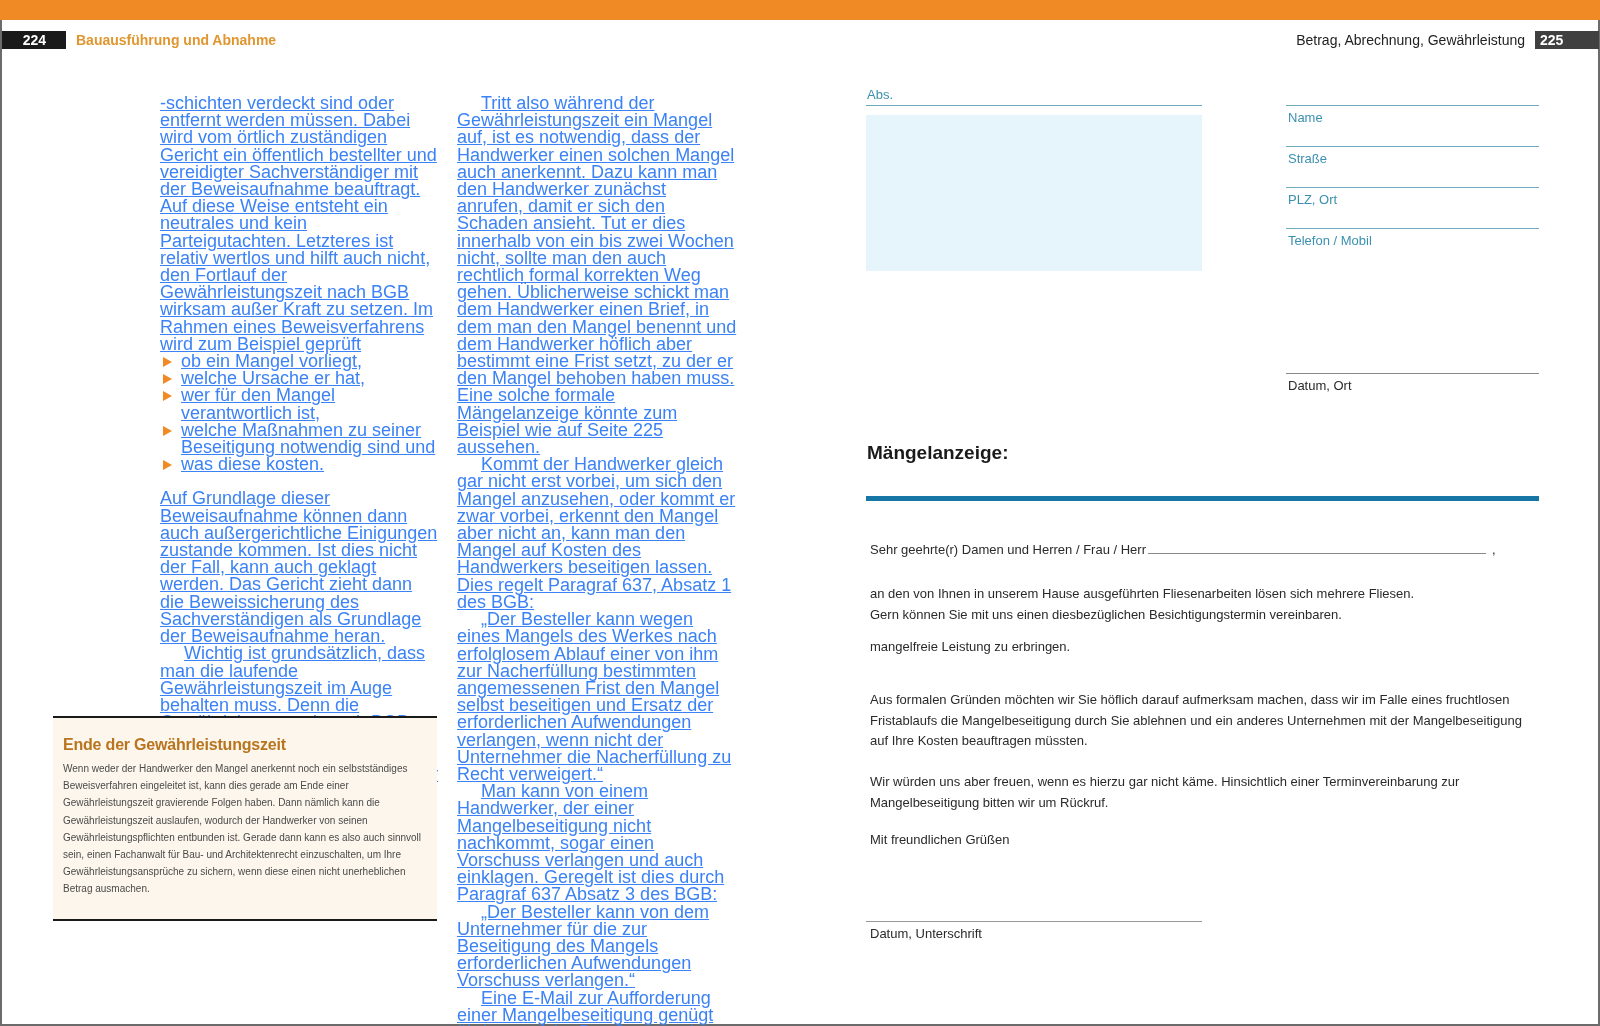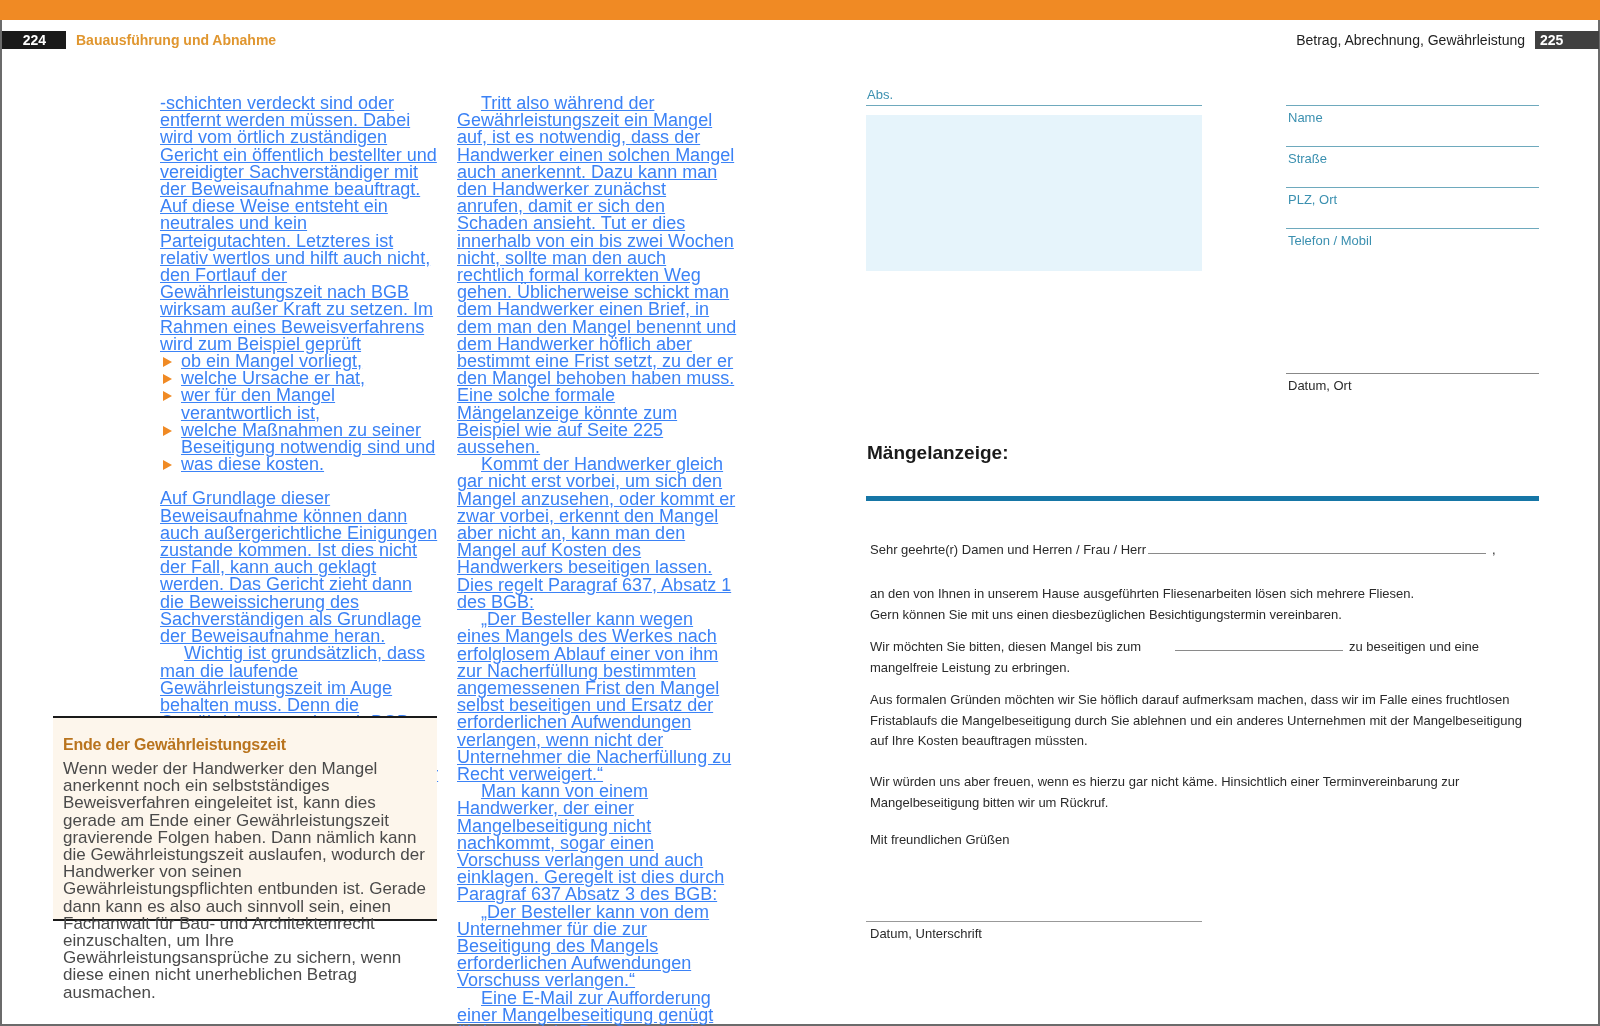--- a/index.html
+++ b/index.html
@@ -15,21 +15,21 @@
   .col { position: absolute; font-size: 18px; line-height: 17.2px; color: #3b82f6; text-decoration: underline; }
   .col p { margin: 0; }
   .col p.indent { text-indent: 24px; }
   .col p.gap { margin-top: 17px; }
   .bullets { list-style: none; }
   .bullets li { position: relative; padding-left: 21px; }
   .bullets li .tri { position: absolute; left: 3px; top: 4px; width: 0; height: 0; border-top: 5px solid transparent; border-bottom: 5px solid transparent; border-left: 9px solid #f08a24; }
 
   .box { position: absolute; left: 53px; top: 716px; width: 384px; height: 205px; background: #fdf6ec; border-top: 2px solid #1a1a1a; border-bottom: 2px solid #1a1a1a; padding: 18px 10px 16px 10px; }
   .box h3 { font-size: 16px; font-weight: bold; color: #b9741e; margin-bottom: 6px; letter-spacing: -0.2px; }
-  .box .body { font-size: 17px; line-height: 17.2px; color: #4a4a4a; }
+  .box .body { font-size: 10px; line-height: 17.2px; color: #4a4a4a; }
 
   
   .abs-label { position: absolute; left: 867px; top: 87px; font-size: 13px; color: #3b90b0; }
   .abs-line { position: absolute; left: 866px; top: 105px; width: 336px; height: 1px; background: #6ea9bd; }
   .abs-box { position: absolute; left: 866px; top: 115px; width: 336px; height: 156px; background: #e6f4fb; }
 
   .sender { position: absolute; left: 1286px; top: 105px; width: 253px; }
   .sender .field { height: 41px; border-top: 1px solid #6ea9bd; padding: 4px 0 0 2px; font-size: 13px; color: #3b90b0; }
   .datum-ort-line { position: absolute; left: 1286px; top: 373px; width: 253px; height: 1px; background: #888; }
   .datum-ort { position: absolute; left: 1288px; top: 378px; font-size: 13px; color: #2a2a2a; }
@@ -100,21 +100,20 @@
 <div class="letter" style="top:540px;">
   <span>Sehr geehrte(r) Damen und Herren / Frau / Herr</span><span class="fill-line" style="width:338px; margin-left:2px;"></span><span style="margin-left:6px;">,</span>
 </div>
 
 <div class="letter" style="top:584px;">
   <div>an den von Ihnen in unserem Hause ausgeführten Fliesenarbeiten lösen sich mehrere Fliesen.</div>
   <div>Gern können Sie mit uns einen diesbezüglichen Besichtigungstermin vereinbaren.</div>
 </div>
 
 <div class="letter" style="top:637px;">
-  <div><span>Wir möchten Sie bitten, diesen Mangel bis zum</span><span class="fill-line" style="width:168px; margin-left:34px; margin-right:6px;"></span><span>zu beseitigen und eine</span></div>
   <div>mangelfreie Leistung zu erbringen.</div>
 </div>
 
 <div class="letter" style="top:690px; width:670px;">Aus formalen Gründen möchten wir Sie höflich darauf aufmerksam machen, dass wir im Falle eines fruchtlosen Fristablaufs die Mangelbeseitigung durch Sie ablehnen und ein anderes Unternehmen mit der Mangelbeseitigung auf Ihre Kosten beauftragen müssten.</div>
 <div class="letter" style="top:772px; width:670px;">Wir würden uns aber freuen, wenn es hierzu gar nicht käme. Hinsichtlich einer Terminvereinbarung zur Mangelbeseitigung bitten wir um Rückruf.</div>
 <div class="letter" style="top:830px;">Mit freundlichen Grüßen</div>
 
 <div class="sig-line"></div>
 <div class="sig-label">Datum, Unterschrift</div>
 

